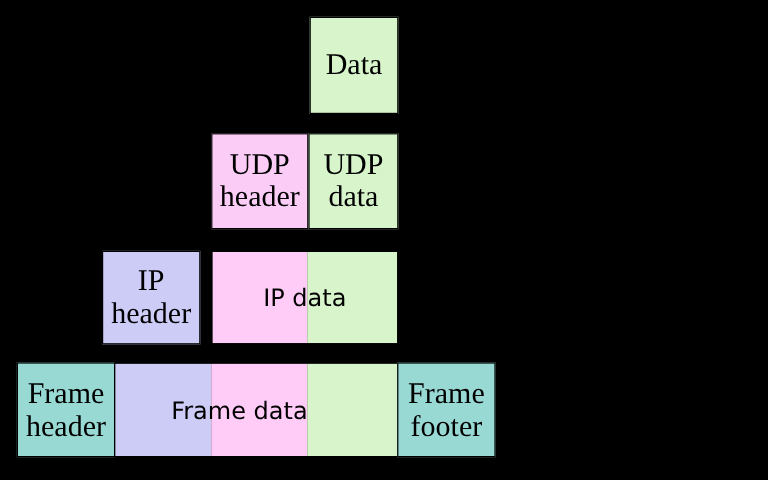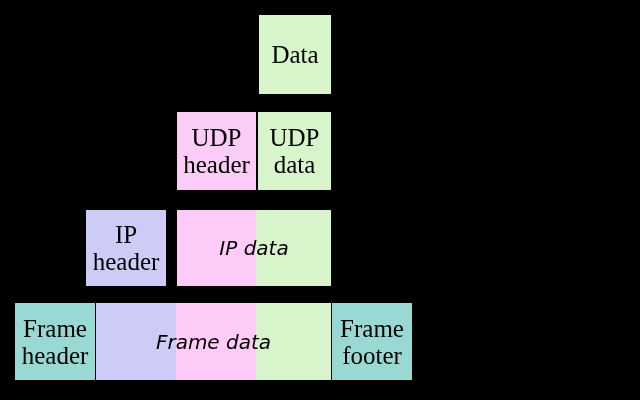--- a/index.html
+++ b/index.html
@@ -42,21 +42,20 @@
   
   .overlay-label {
     position: absolute;
     box-sizing: border-box;
     display: flex;
     align-items: center;
     justify-content: center;
     text-align: center;
     color: #000000;
     pointer-events: none;
-    font-style: italic;
   }
   .serif-label {
     font-family: "Liberation Serif", "DejaVu Serif", serif;
   }
   .sans-label {
     font-family: "DejaVu Sans", "Liberation Sans", sans-serif;
   }
   .outline-box {
     position: absolute;
     box-sizing: border-box;
@@ -85,18 +84,18 @@
   <div class="outline-box" style="left:176px; top:209px; width:156px; height:78px;"></div>
   <div class="overlay-label sans-label" style="left:176px; top:209px; width:156px; height:78px; font-size:20px;">IP data</div>
 
   <div class="cell bordered serif-label" style="left:14px; top:302px; width:82px; height:79px; background:#99d9d4; font-size:25px;">Frame
 header</div>
 
   <div class="band" style="left:96px; top:303px; width:80px; height:77px; background:#ccccf7;"></div>
   <div class="band" style="left:176px; top:303px; width:80px; height:77px; background:#ffccf7;"></div>
   <div class="band" style="left:256px; top:303px; width:75px; height:77px; background:#d7f4cb;"></div>
   <div class="outline-box" style="left:95px; top:302px; width:237px; height:79px;"></div>
-  <div class="overlay-label sans-label" style="left:95px; top:302px; width:237px; height:79px; font-size:20px;">Frame data</div>
+  <div class="overlay-label sans-label" style="left:81px; top:302px; width:237px; height:79px; font-size:20px;">Frame data</div>
 
   <div class="cell bordered serif-label" style="left:331px; top:302px; width:82px; height:79px; background:#99d9d4; font-size:25px;">Frame
 footer</div>
 
 </div>
 
 </body></html>

